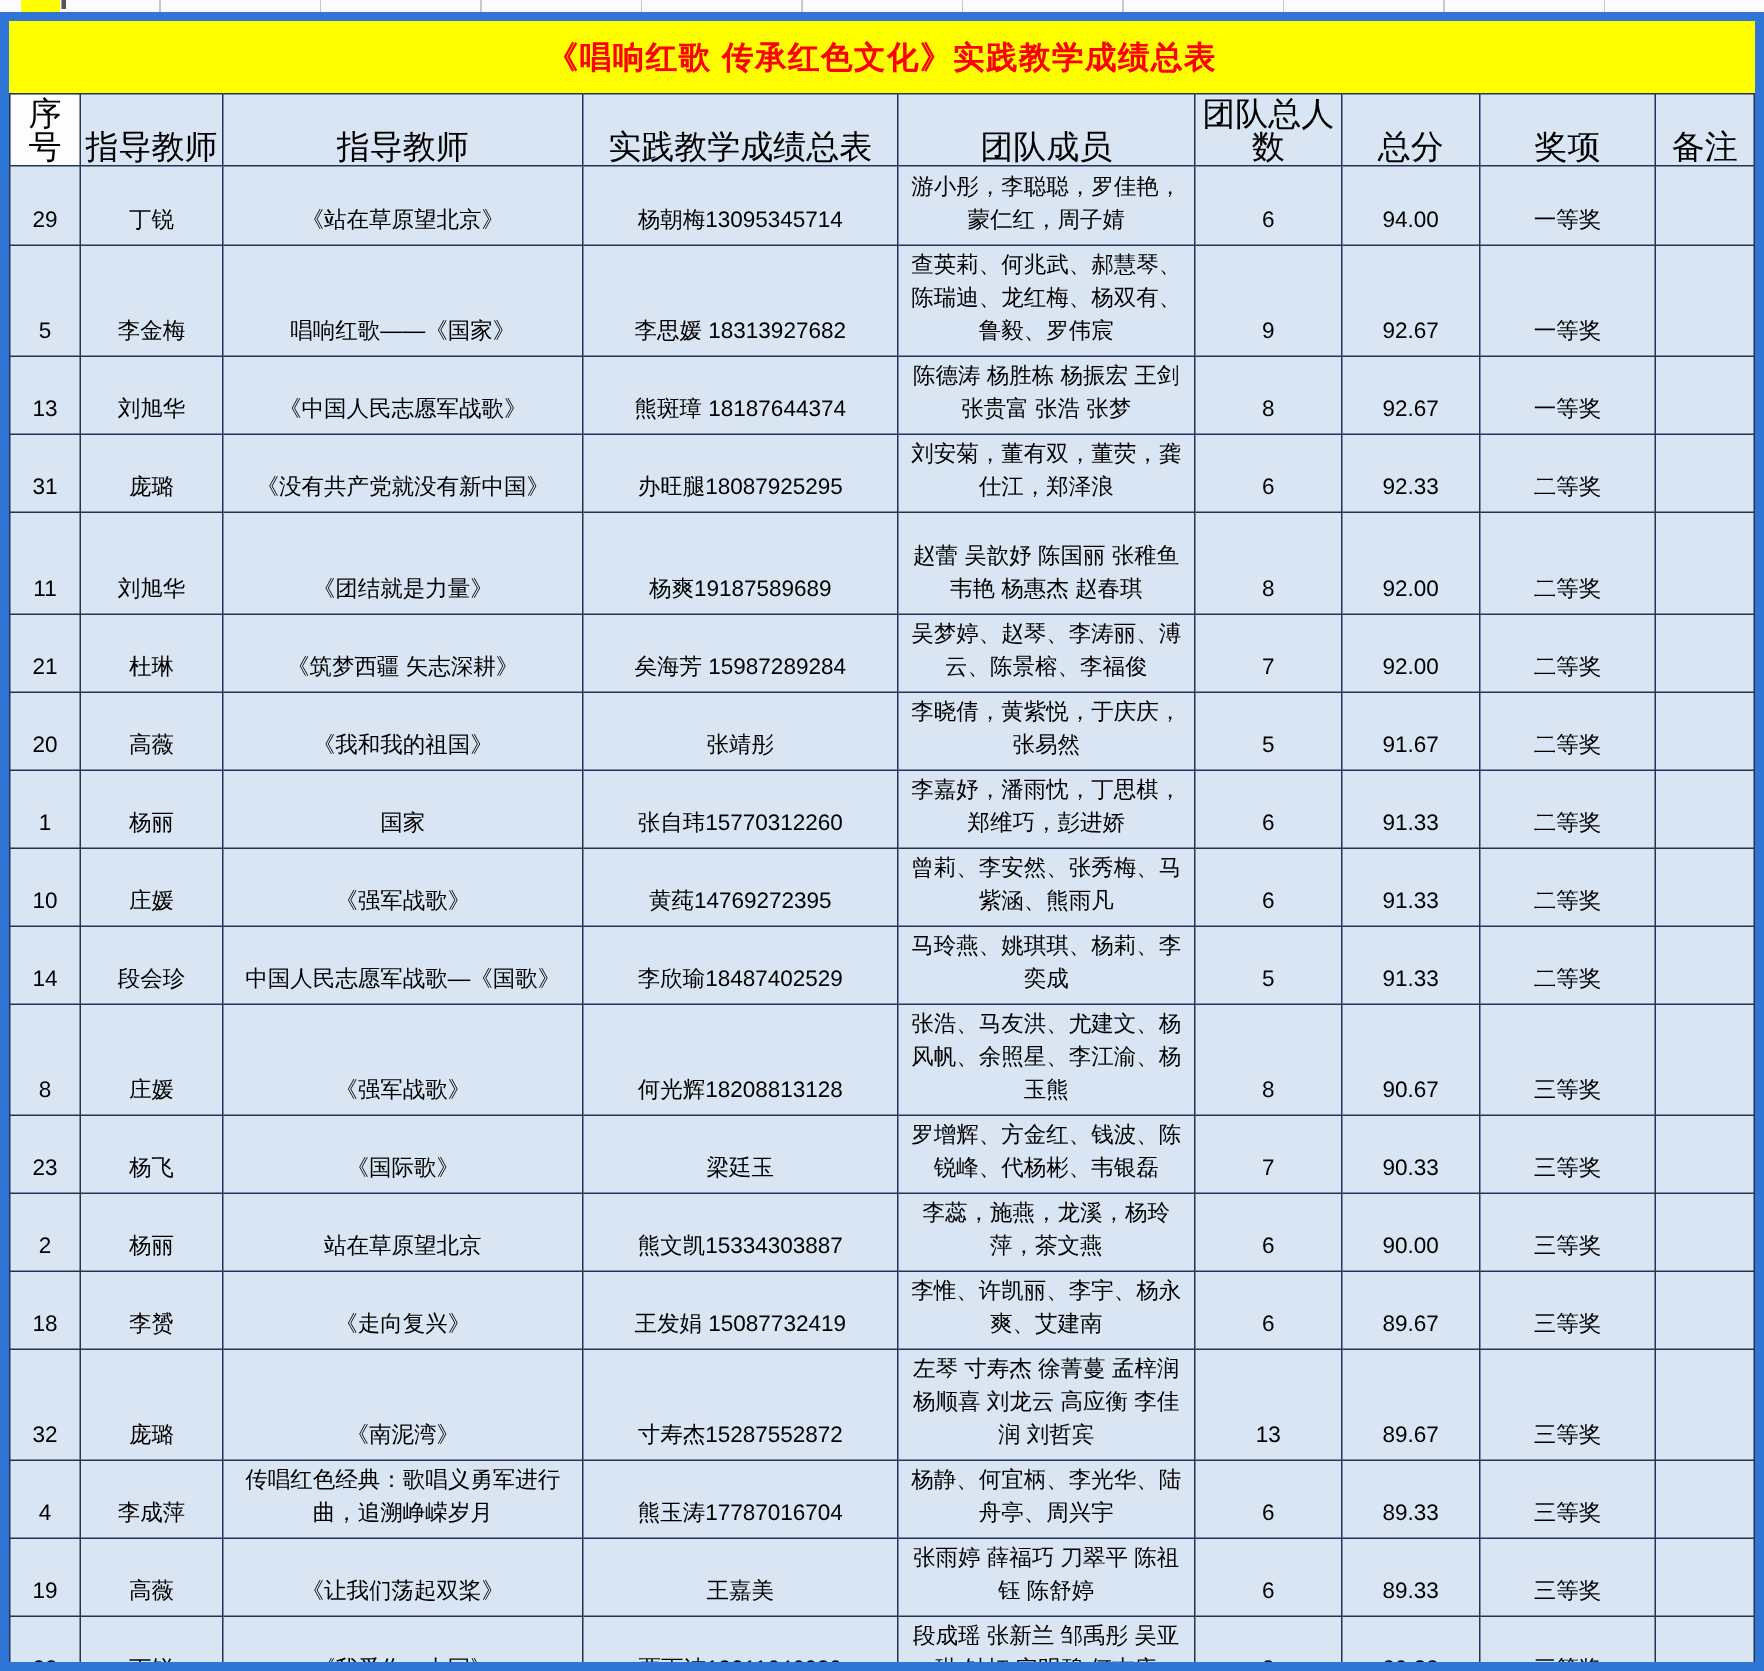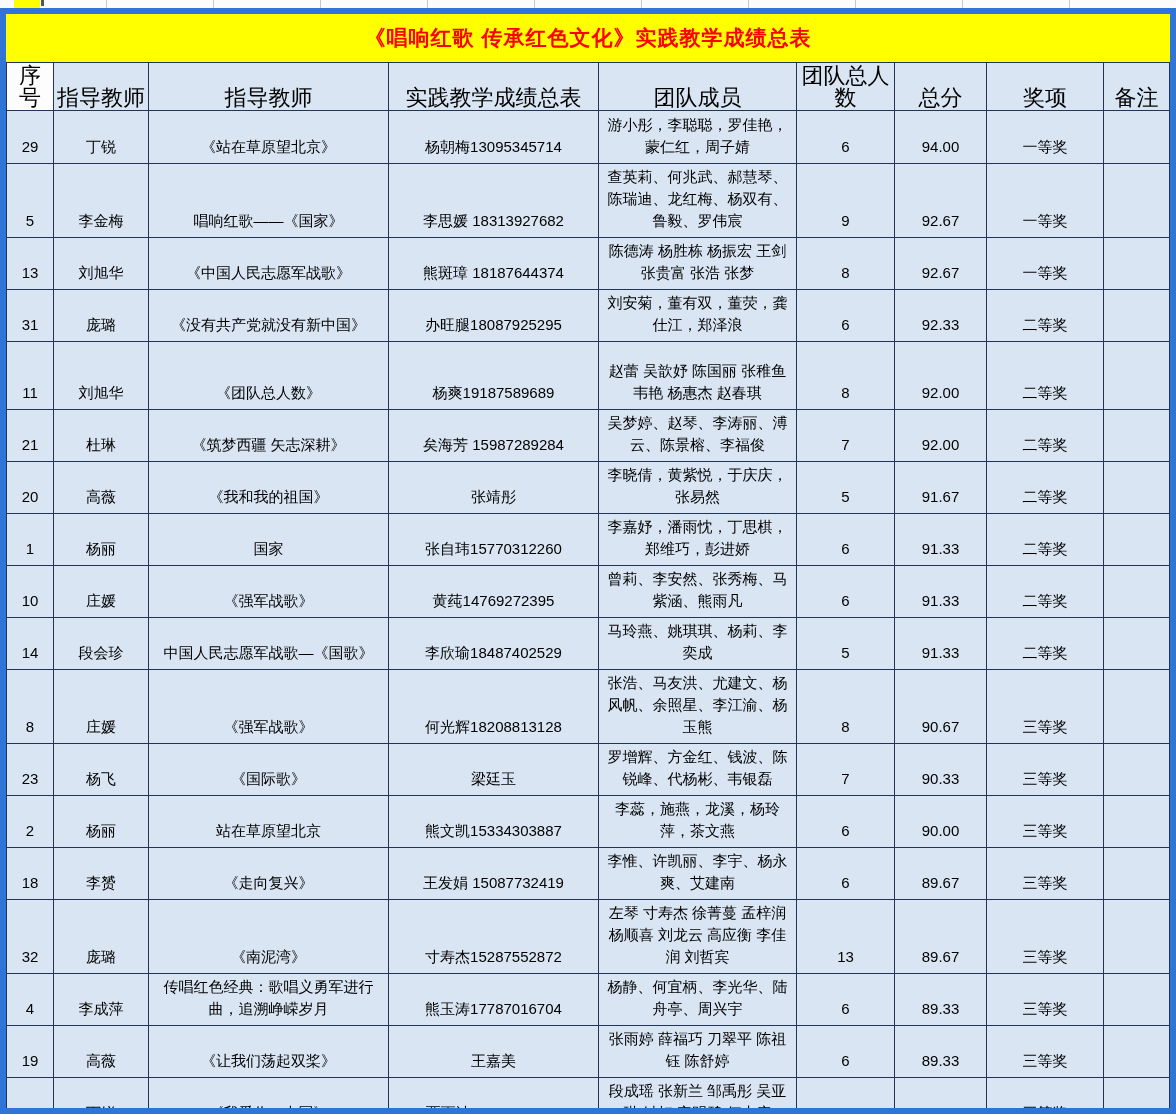--- a/index.html
+++ b/index.html
@@ -154,21 +154,21 @@
     <td>办旺腿18087925295</td>
     <td>刘安菊，董有双，董荧，龚仕江，郑泽浪</td>
     <td class="num">6</td>
     <td class="num">92.33</td>
     <td>二等奖</td>
     <td></td>
   </tr>
         <tr>
     <td class="num">11</td>
     <td>刘旭华</td>
-    <td>《团队总人数》</td>
+    <td>《团结就是力量》</td>
     <td>杨爽19187589689</td>
     <td>赵蕾 吴歆妤 陈国丽 张稚鱼 韦艳 杨惠杰 赵春琪</td>
     <td class="num">8</td>
     <td class="num">92.00</td>
     <td>二等奖</td>
     <td></td>
   </tr>
         <tr>
     <td class="num">21</td>
     <td>杜琳</td>

